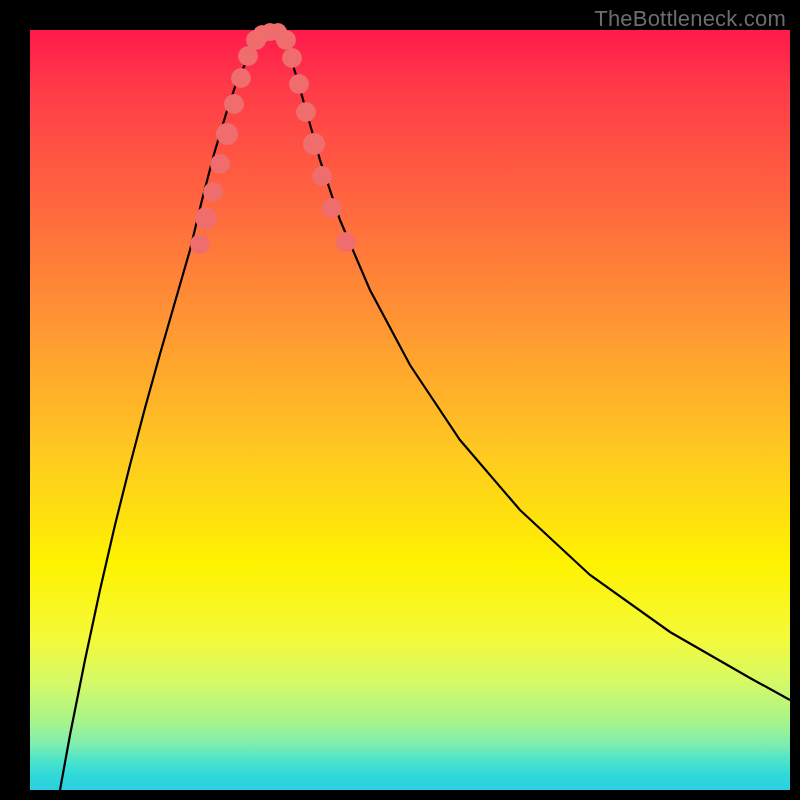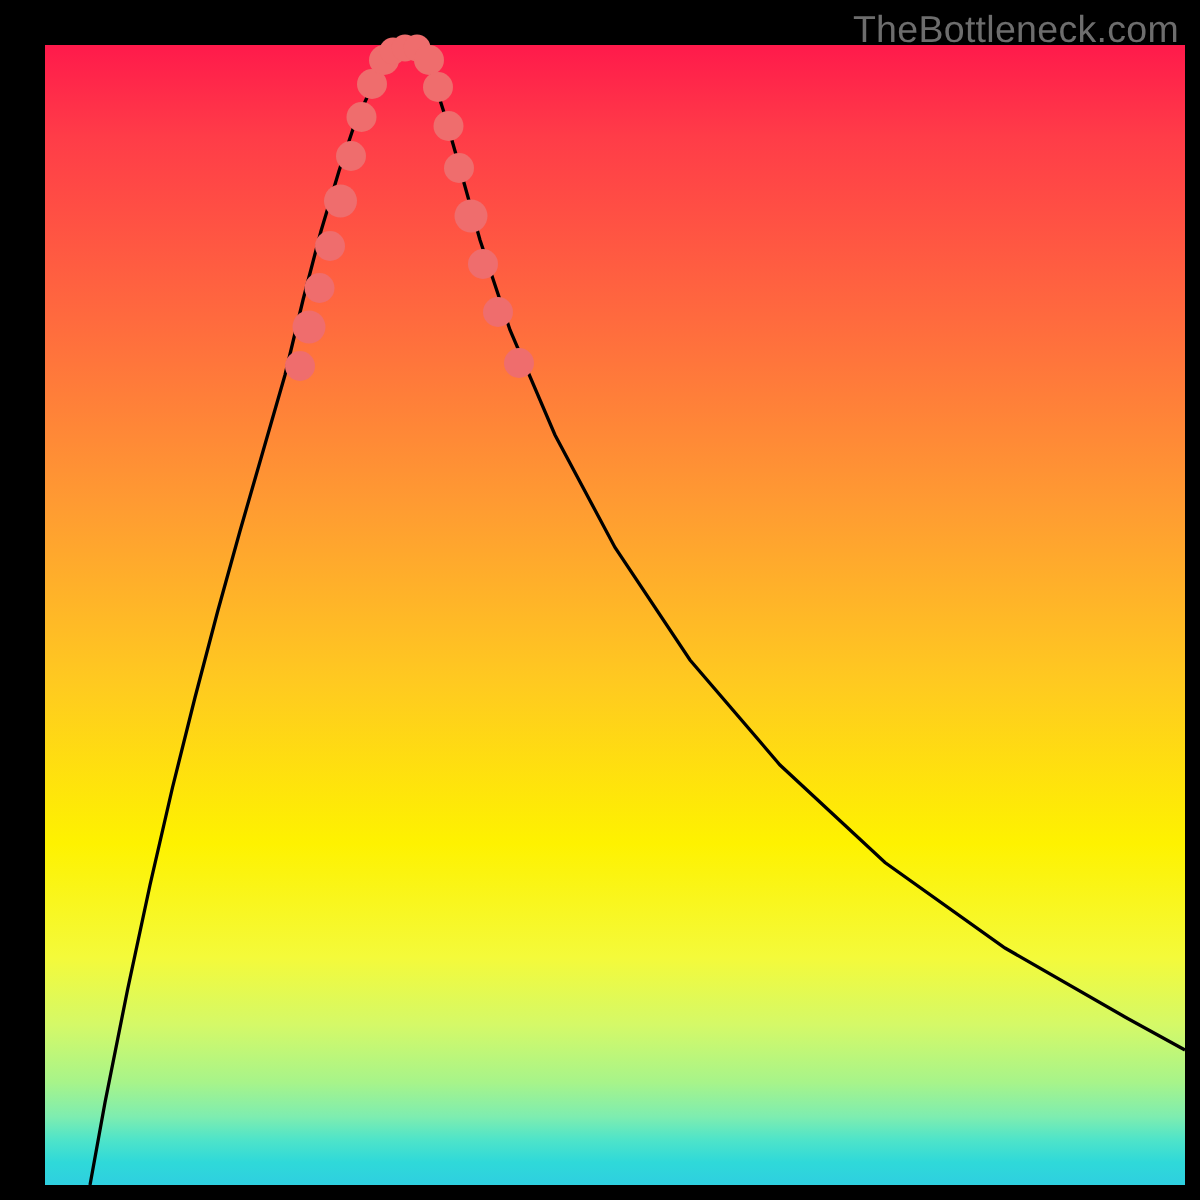--- a/index.html
+++ b/index.html
@@ -32,21 +32,21 @@
       #4fe4c9 96%,
       #2fd9d9 98%,
       #2ecfe0 100%
     );
   }
   .watermark {
     position: absolute;
     top: 6px;
     right: 14px;
     color: #6d6d6d;
-    font-size: 25px;
+    font-size: 22px;
     font-weight: 400;
     letter-spacing: 0.2px;
     user-select: none;
   }
   svg.overlay {
     position: absolute;
     left: 0;
     top: 0;
     width: 760px;
     height: 760px;

